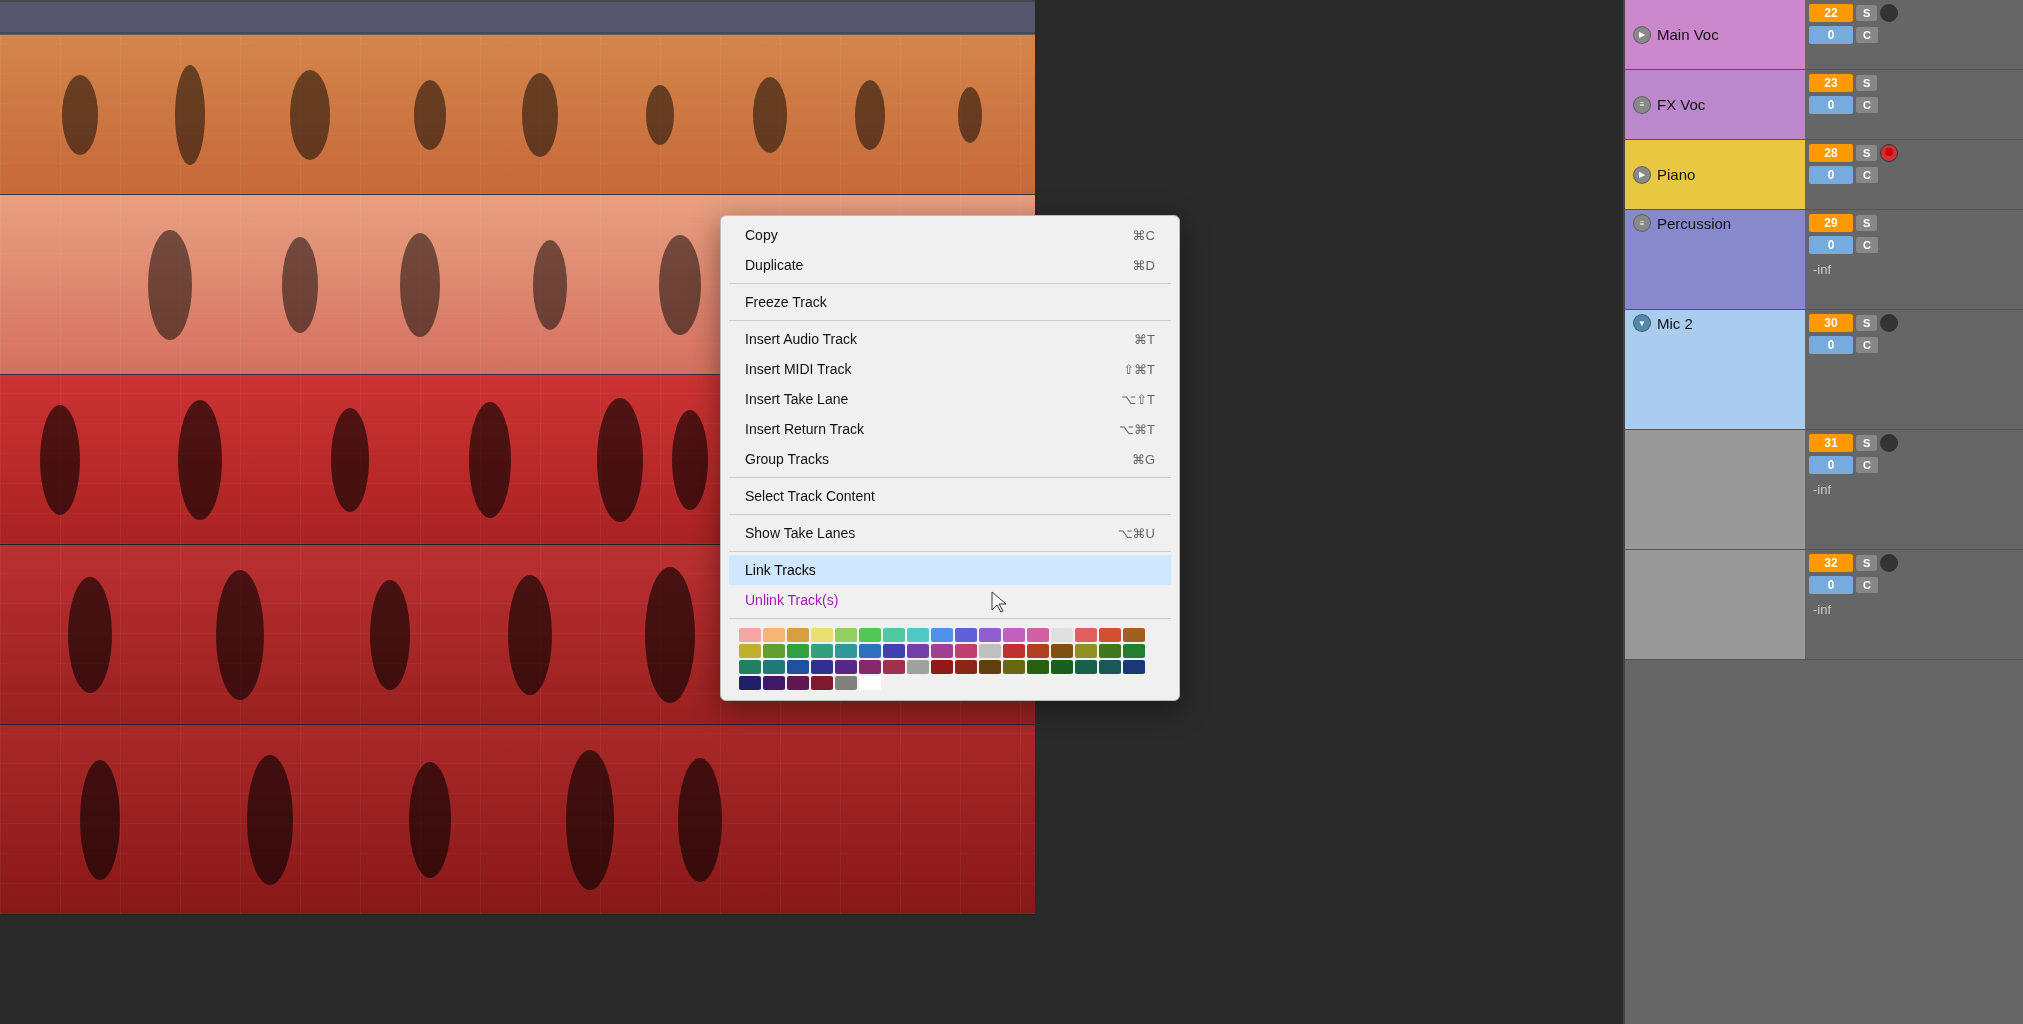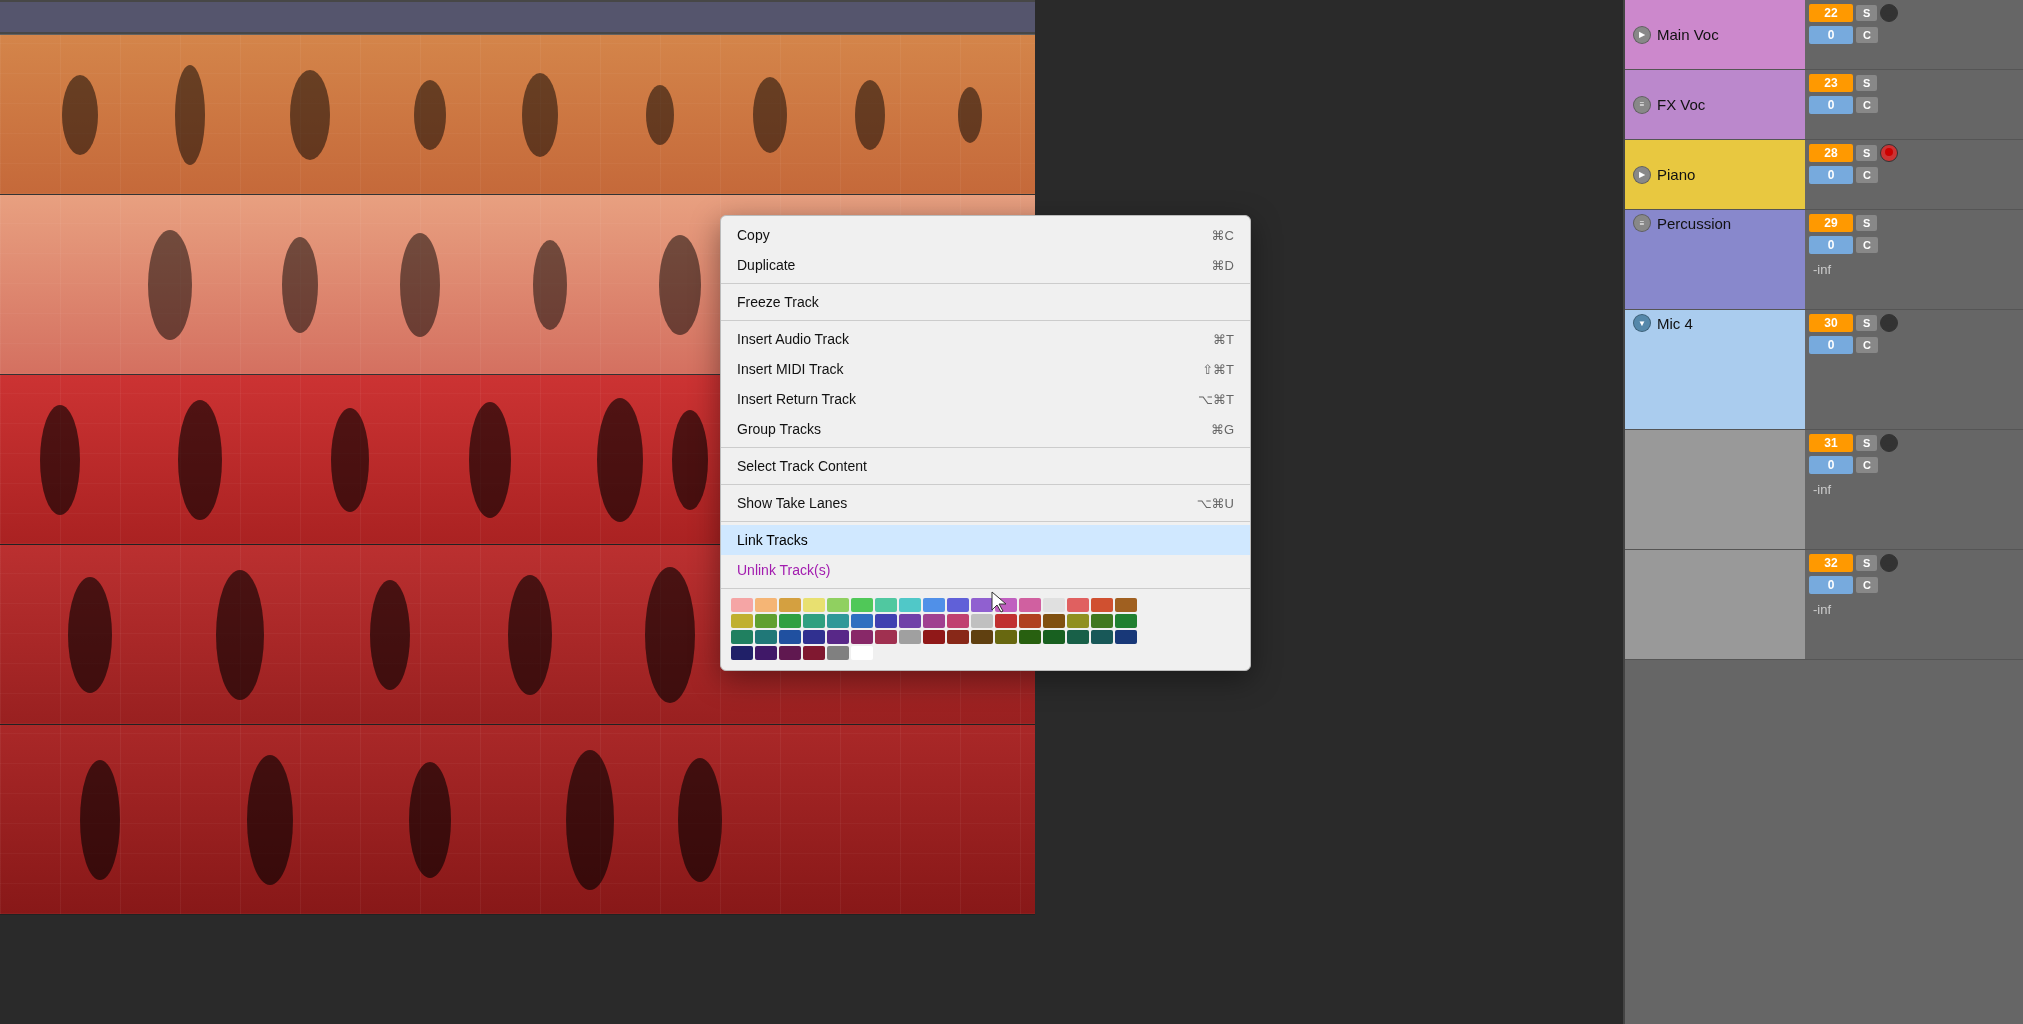--- a/index.html
+++ b/index.html
@@ -214,27 +214,27 @@
     .header-piano { background: #e8c840; }
     .header-percussion { background: #8888cc; }
     .header-mic2 { background: #aaccee; }
     .header-default { background: #999; }
 
     
     .context-menu {
       position: absolute;
       left: 720px;
       top: 215px;
-      width: 531px;
+      width: 460px;
       background: #f0f0f0;
       border: 1px solid #bbb;
       border-radius: 6px;
       box-shadow: 0 8px 30px rgba(0,0,0,0.4);
       z-index: 100;
-      padding: 4px 0;
+      padding: 4px 8px;
       font-size: 14px;
     }
 
     .menu-item {
       display: flex;
       justify-content: space-between;
       align-items: center;
       padding: 7px 16px;
       cursor: pointer;
       color: #111;
@@ -487,21 +487,21 @@
       </div>
     </div>
   </div>
 
   <div class="track-header-row" style="height:120px;">
     <div class="track-name-area header-mic2" style="flex-direction:column;align-items:flex-start;">
       <div style="display:flex;align-items:center;gap:6px;">
         <div class="track-icon" style="background:#5588aa;border-radius:50%;width:18px;height:18px;display:flex;align-items:center;justify-content:center;">
           <span style="font-size:8px;color:white;">▼</span>
         </div>
-        <span class="track-label">Mic 4</span>
+        <span class="track-label">Mic 2</span>
       </div>
     </div>
     <div class="track-controls">
       <div class="controls-row1">
         <div class="track-number">30</div>
         <button class="btn-s">S</button>
         <div class="btn-circle active">
           <span style="display:block;width:8px;height:8px;background:#333;border-radius:50%;margin:3px auto;"></span>
         </div>
       </div>
@@ -571,20 +571,24 @@
     <span class="menu-shortcut"></span>
   </div>
   <div class="menu-separator"></div>
   <div class="menu-item">
     <span>Insert Audio Track</span>
     <span class="menu-shortcut">⌘T</span>
   </div>
   <div class="menu-item">
     <span>Insert MIDI Track</span>
     <span class="menu-shortcut">⇧⌘T</span>
+  </div>
+  <div class="menu-item">
+    <span>Insert Take Lane</span>
+    <span class="menu-shortcut">⌥⇧T</span>
   </div>
   <div class="menu-item">
     <span>Insert Return Track</span>
     <span class="menu-shortcut">⌥⌘T</span>
   </div>
   <div class="menu-item">
     <span>Group Tracks</span>
     <span class="menu-shortcut">⌘G</span>
   </div>
   <div class="menu-separator"></div>

